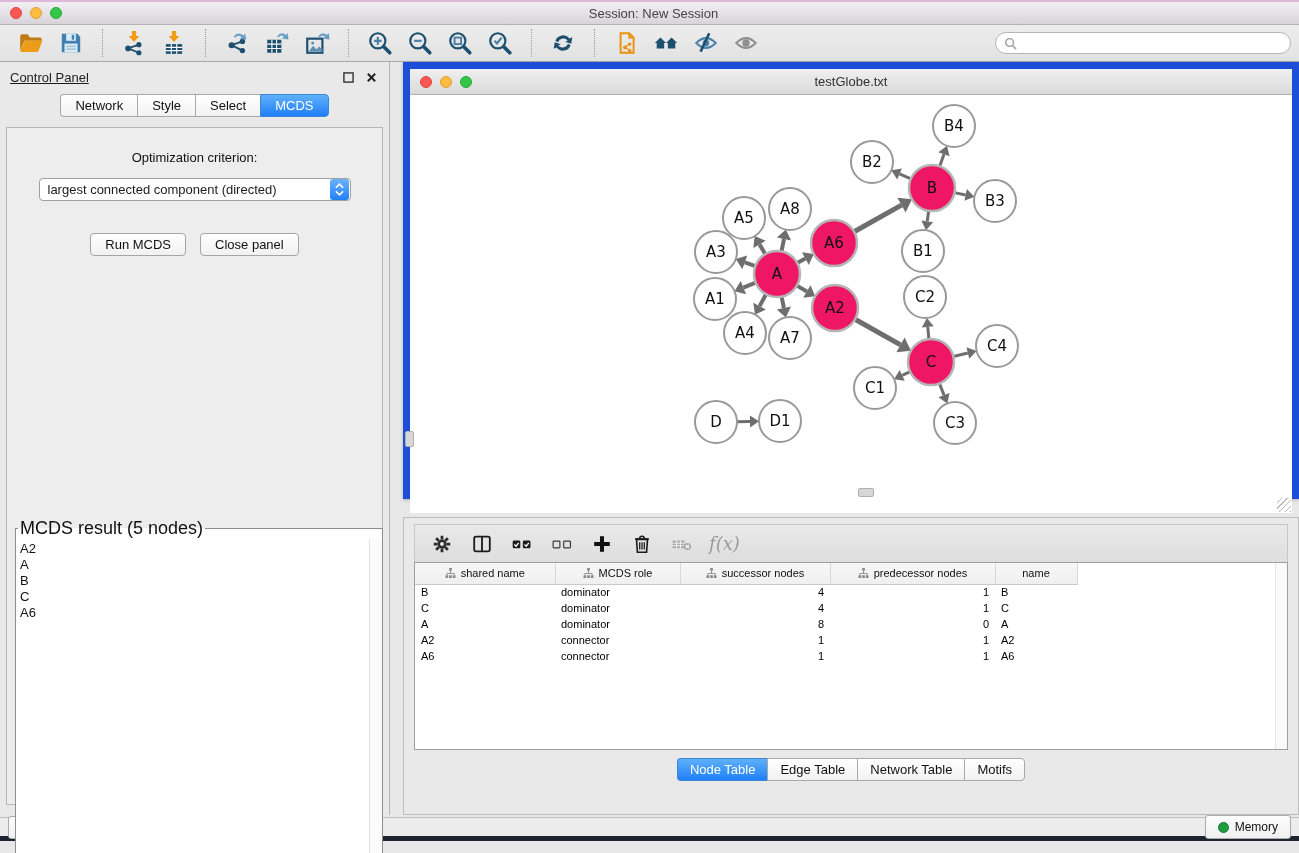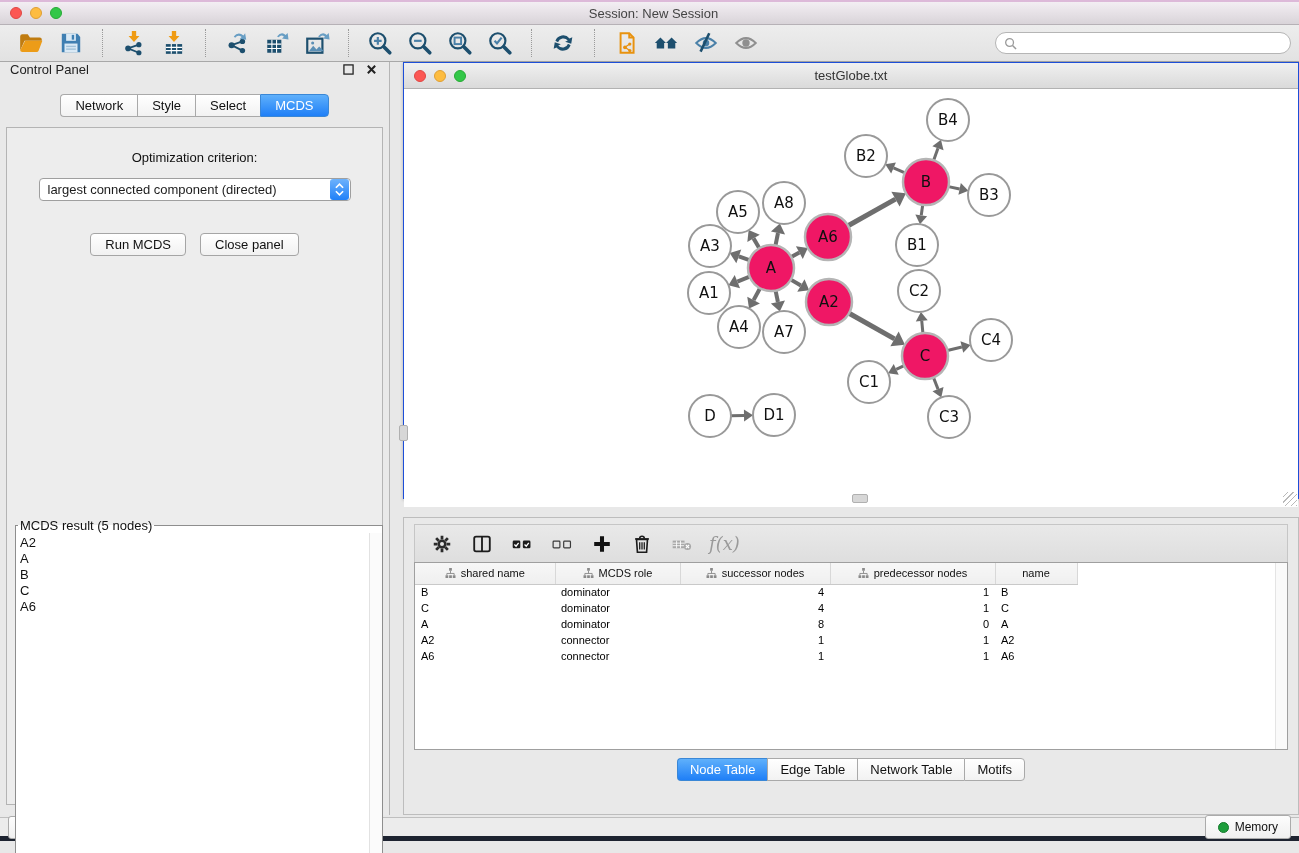--- a/index.html
+++ b/index.html
@@ -21,46 +21,46 @@
   .tb-btn svg { width:26px; height:26px; }
   .sep { width:1px; height:28px; border-left:1px dotted #9a9a9a; margin:0 8px; }
   .searchbox { margin-left:auto; width:296px; height:22px; background:#fff; border:1px solid #b5b5b5; border-radius:12px; display:flex; align-items:center; padding:0 8px; gap:5px; }
   .searchbox input { border:none; outline:none; flex:1; font-size:12px; background:transparent; font-family:"Liberation Sans",sans-serif; }
 
   
   .main { position:relative; height:755px; }
 
   
   .control-panel { position:absolute; left:0; top:0; width:390px; height:753px; background:#e9e9e9; border-right:1px solid #b5b5b5; }
-  .panel-head { height:31px; display:flex; align-items:flex-start; padding:0 10px; }
+  .panel-head { height:31px; display:flex; align-items:center; padding:0 10px;text-decoration:underline; }
   .panel-head .ptitle { font-size:13px; color:#222; }
   .panel-head .spacer { flex:1; }
   .mini-ic { width:15px; height:15px; display:flex; align-items:center; justify-content:center; margin-left:8px; }
   .mini-ic svg { width:11px; height:11px; }
   .seg-tabs { display:flex; justify-content:center; margin-top:1px; }
   .seg { border:1px solid #a9a9a9; background:linear-gradient(#fff,#f2f2f2); padding:3px 14px; font-size:13px; color:#111; border-right:none; }
   .seg:first-child { border-radius:4px 0 0 4px; }
   .seg:last-child { border-radius:0 4px 4px 0; border-right:1px solid #a9a9a9; }
   .seg.active { background:linear-gradient(#5fb0fb,#1f7ff7); color:#fff; border-color:#3a87d6; }
   .cp-body { position:absolute; left:6px; right:6px; top:65px; bottom:10px; border:1px solid #b4b4b4; background:#ededed; }
   .cp-inner { display:flex; flex-direction:column; align-items:center; padding-top:22px; gap:13px; }
   .opt-label { font-size:13px; color:#111; }
   .combo { width:312px; height:23px; background:#fff; border:1px solid #9f9f9f; border-radius:4px; display:flex; align-items:center; }
   .combo .combo-text { flex:1; padding:0 8px; font-size:13px; white-space:nowrap; overflow:hidden; }
   .combo .stepper { width:19px; height:21px; border-radius:3px; background:linear-gradient(#6db2fc,#2080f8); margin-right:1px; display:flex; flex-direction:column; align-items:center; justify-content:center; gap:1px; }
   .btn-row { display:flex; gap:14px;margin-top:19px; }
   .mac-btn { background:linear-gradient(#ffffff,#f1f1f1); border:1px solid #a5a5a5; border-radius:4px; padding:3px 14px; font-size:13px; color:#111; font-family:"Liberation Sans",sans-serif; }
   fieldset.result { position:absolute; left:8px; width:368px; top:390px; height:347px; border:1px solid #8e8e8e; background:#fff; }
-  fieldset.result legend { font-size:13px; color:#111; padding:0 2px; margin-left:2px; background:transparent; }
+  fieldset.result legend { font-size:18px; color:#111; padding:0 2px; margin-left:2px; background:transparent; }
   .result-list { position:absolute; inset:0; padding:2px 0 0 4px; background:#fff; overflow:hidden; }
   .result-item { font-size:13px; line-height:16px; color:#111; }
   .result-scroll { position:absolute; top:0; right:0; width:13px; bottom:0; background:#fbfbfb; border-left:1px solid #e2e2e2; }
 
   
-  .net-window { position:absolute; left:403px; top:0; width:896px; height:437px; border:1px solid #1d4ed8; background:#fff; box-shadow:0 1px 3px rgba(0,0,0,.25); }
+  .net-window { position:absolute; left:403px; top:0; width:896px; height:437px; border:7px solid #1d4ed8; background:#fff; box-shadow:0 1px 3px rgba(0,0,0,.25); }
   .net-titlebar { height:26px; background:linear-gradient(#f0f0f0,#dadada); border-bottom:1px solid #b2b2b2; display:flex; align-items:center; position:relative; }
   .net-titlebar .title { position:absolute; left:0; right:0; text-align:center; font-size:13px; color:#333; }
   .net-canvas { position:relative; height:418px; background:#fff; }
   .net-canvas svg { position:absolute; inset:0; }
   .grip { position:absolute; right:1px; bottom:1px; width:14px; height:14px;
     background:repeating-linear-gradient(135deg, transparent 0 3px, #b9b9b9 3px 4px); }
   .nub-left { position:absolute; left:-5px; top:362px; width:9px; height:16px; background:#d7d7d7; border:1px solid #b0b0b0; border-radius:2px; }
   .nub-bottom { position:absolute; left:448px; bottom:-5px; width:16px; height:9px; background:#d7d7d7; border:1px solid #b0b0b0; border-radius:2px; }
 
   

